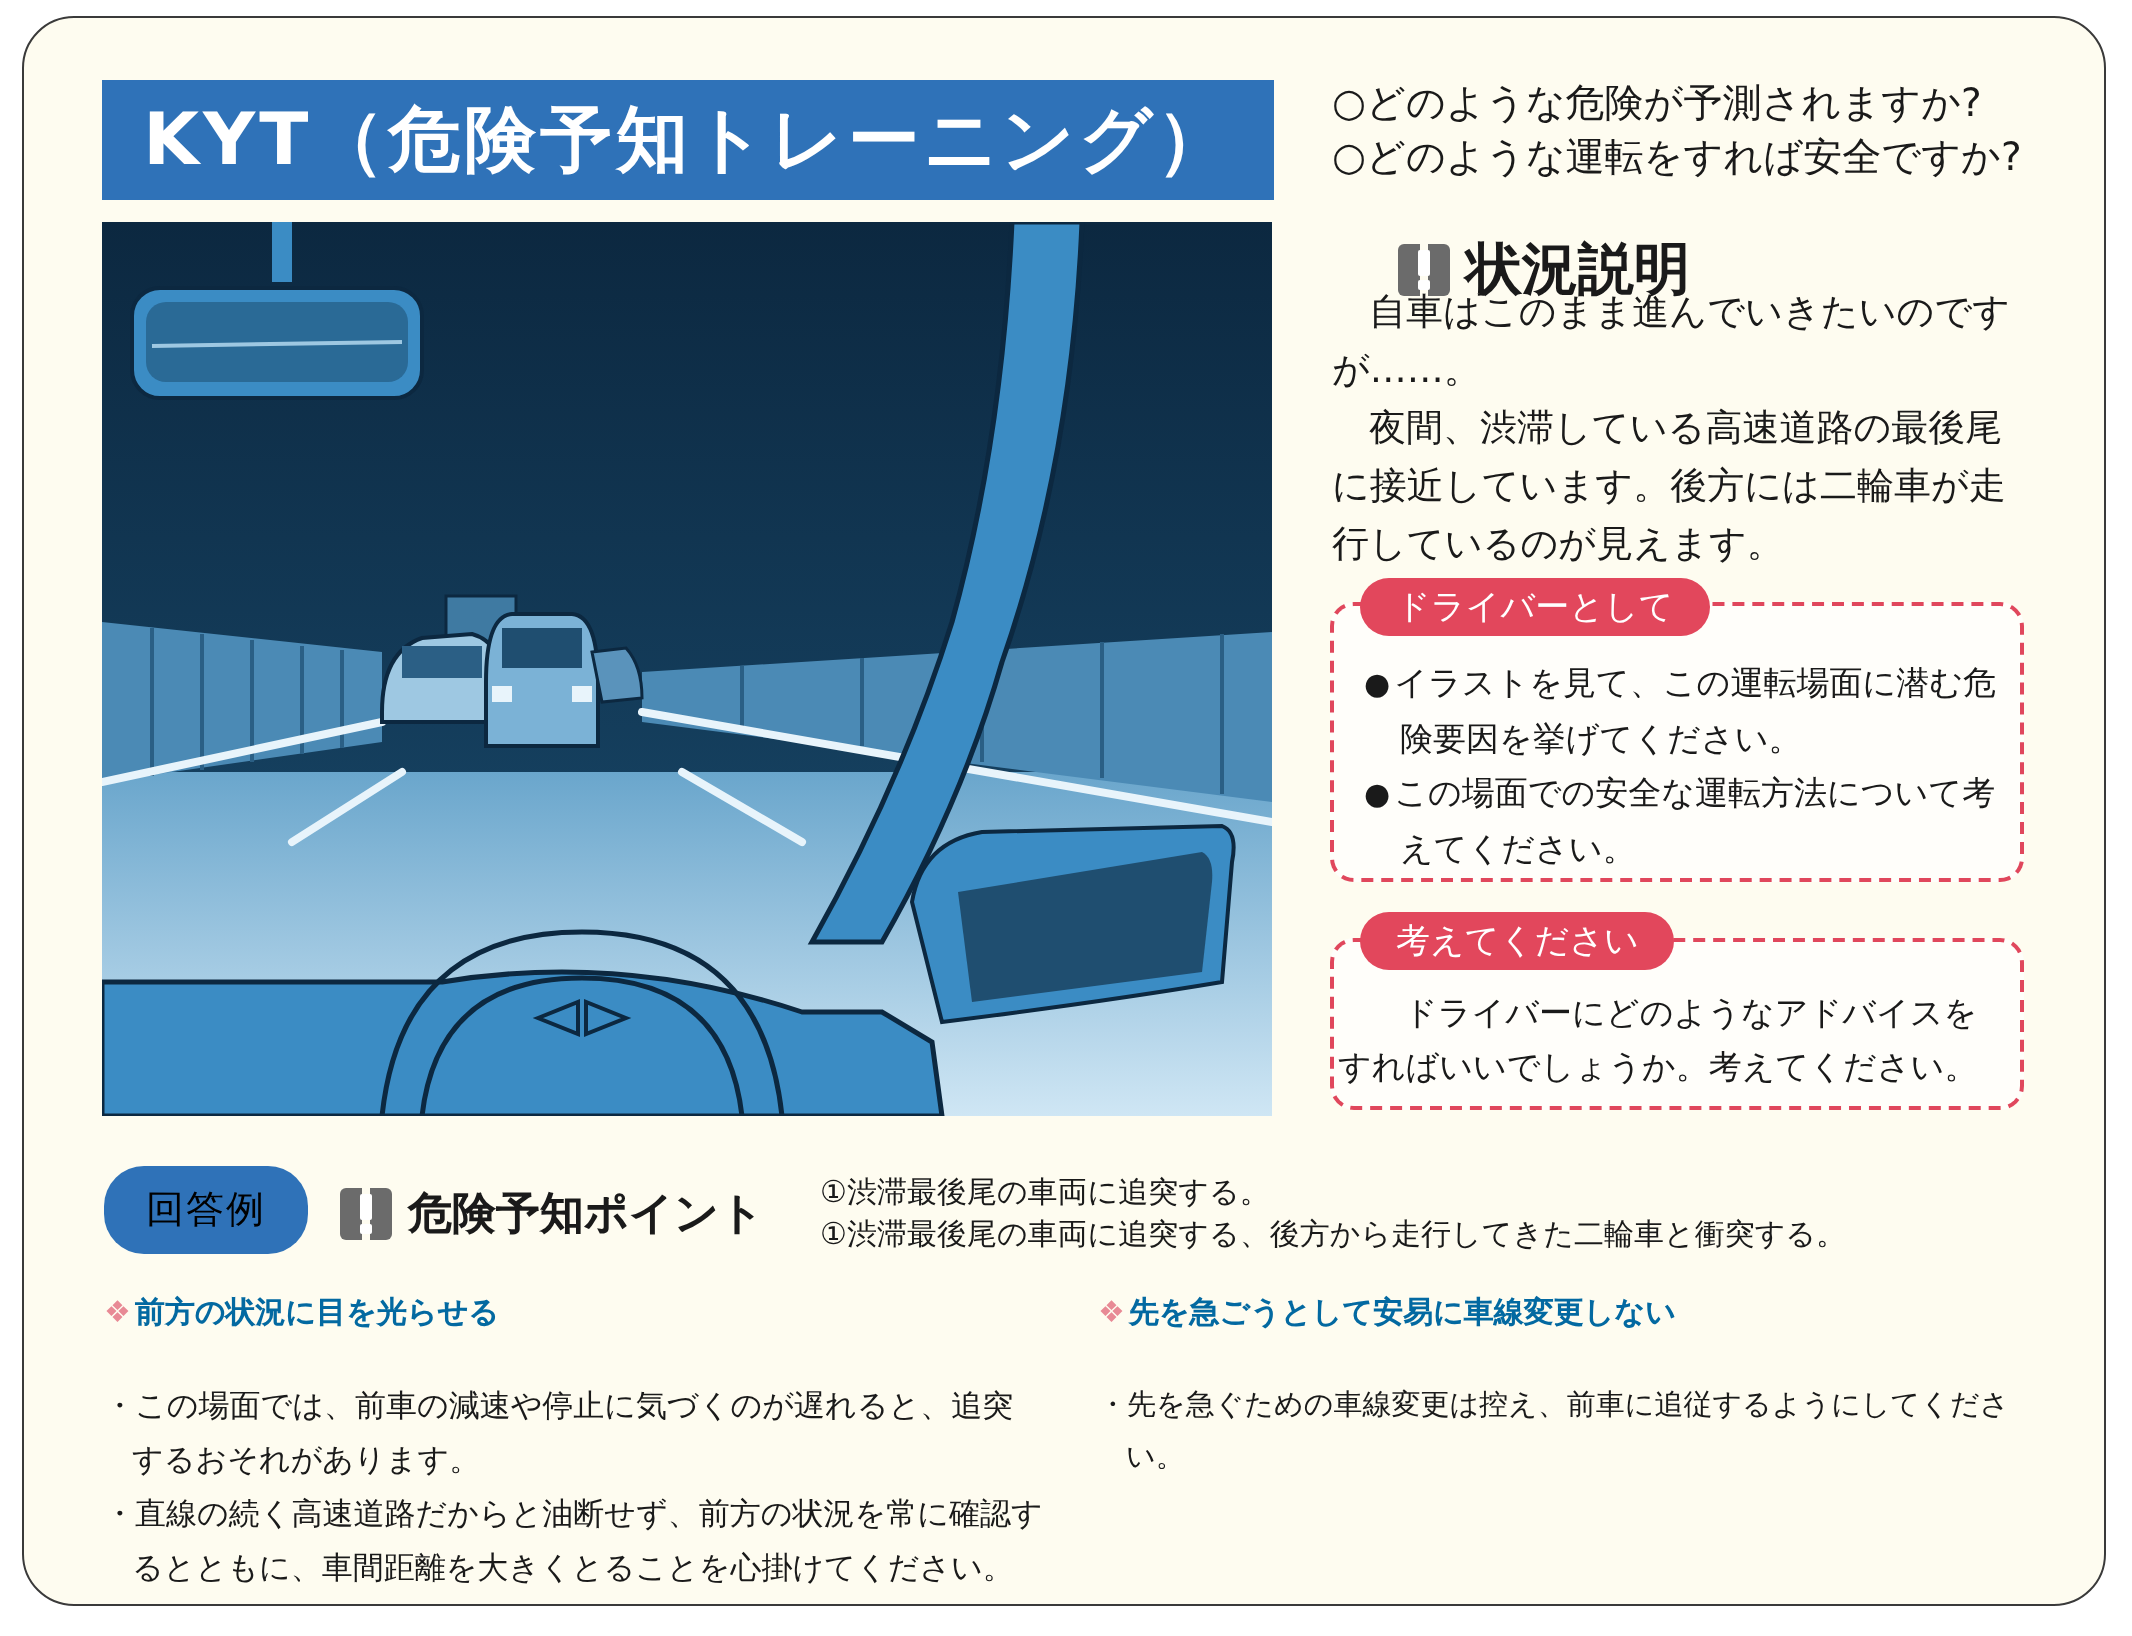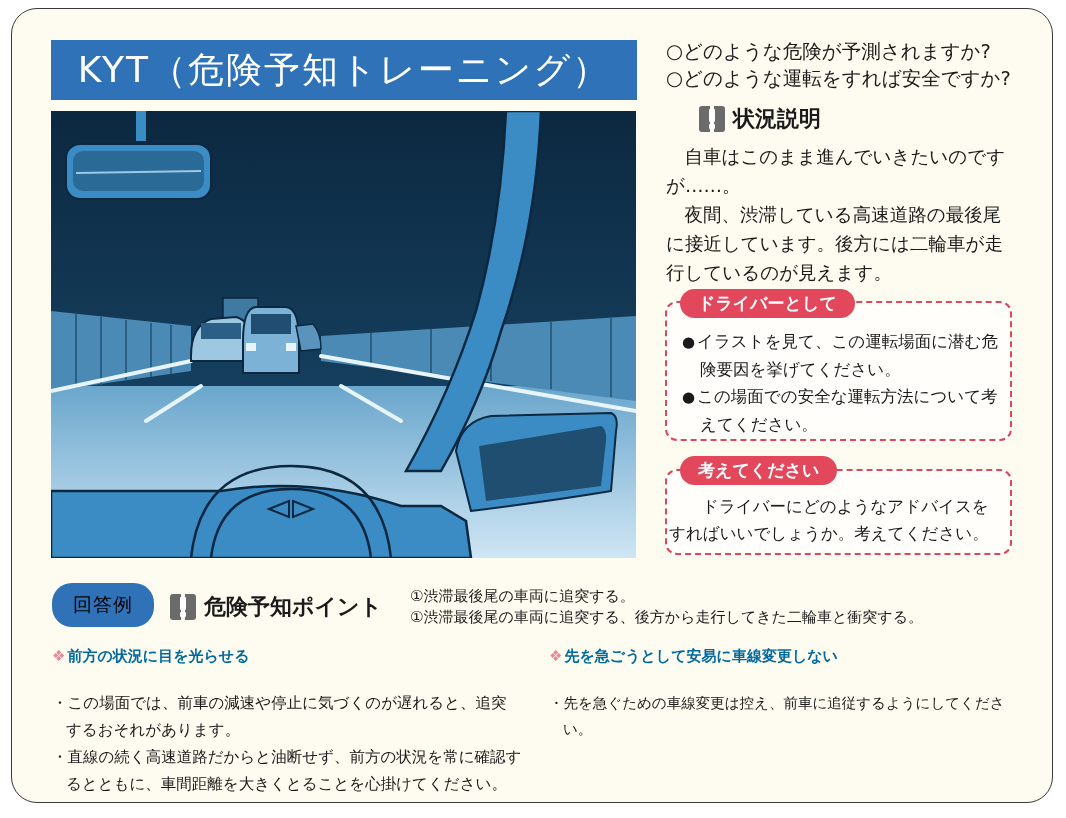--- a/index.html
+++ b/index.html
@@ -7,21 +7,21 @@
   body { font-family: "DejaVu Sans", "Liberation Sans", sans-serif; color: #1a1a1a; position: relative; }
 
   .card {
     position: absolute; left: 11px; top: 8px; width: 1042px; height: 795px;
     background: #fefcf0; border: 1.5px solid #3a3a3a; border-radius: 26px;
   }
 
   .title-bar {
     position: absolute; left: 51px; top: 40px; width: 586px; height: 60px;
     background: #2f72b8; color: #fff; display: flex; align-items: center; justify-content: center;
-    font-size: 36px; letter-spacing: 2px;
+    font-size: 36px; letter-spacing: 2px; font-weight: bold;
   }
 
   .illustration {
     position: absolute; left: 51px; top: 111px; width: 585px; height: 447px;
     overflow: hidden; background: #0f2f4a;
   }
   .illustration svg { display: block; }
 
   .questions { position: absolute; left: 666px; top: 38px; font-size: 19.5px; line-height: 27px; }
   .questions .q { white-space: nowrap; }
@@ -31,35 +31,35 @@
     width: 26px; height: 26px; background: #6b6b6b; border-radius: 3px; position: relative; margin-right: 8px;
   }
   .excl::before {
     content: ""; position: absolute; left: 10px; top: 3px; width: 6px; height: 13px; background: #fff; border-radius: 1px;
   }
   .excl::after {
     content: ""; position: absolute; left: 10px; top: 18px; width: 6px; height: 5px; background: #fff; border-radius: 1px;
   }
   .excl.split { background: linear-gradient(90deg, #6b6b6b 0 42%, #fefcf0 42% 58%, #6b6b6b 58% 100%); }
 
-  .situation-head { left: 664px; top: 104px; font-size: 22px; padding-left: 35px; }
+  .situation-head { left: 664px; top: 116px; font-size: 28px; padding-left: 35px; }
   .situation-text {
     position: absolute; left: 666px; top: 142px; width: 350px; font-size: 18.5px; line-height: 29px;
   }
   .situation-text p { text-indent: 1em; }
 
   .dashed-box {
     position: absolute; border: 2px dashed #e0475c; border-radius: 12px; background: #fffefa;
   }
   .box-driver { left: 665px; top: 301px; width: 347px; height: 140px; }
   .box-passenger { left: 665px; top: 469px; width: 347px; height: 86px; }
 
   .pill {
     position: absolute; background: #e2475c; color: #fff; border-radius: 16px;
-    font-size: 17px; font-weight: bold; padding: 3px 18px; white-space: nowrap; text-align: right;
+    font-size: 17px; font-weight: normal; padding: 3px 18px; white-space: nowrap; text-align: right;
   }
   .pill-driver { left: 680px; top: 289px; }
   .pill-passenger { left: 680px; top: 456px; }
 
   .box-content { position: absolute; font-size: 16.5px; line-height: 27px; }
   .driver-content { left: 682px; top: 328px; width: 320px; }
   .driver-content .item { padding-left: 18px; text-indent: -18px; }
   .driver-content .item::before { content: "●"; font-size: 15px; margin-right: 2px; }
   .passenger-content { left: 669px; top: 493px; width: 336px; }
   .passenger-content p { text-indent: 2em; }

